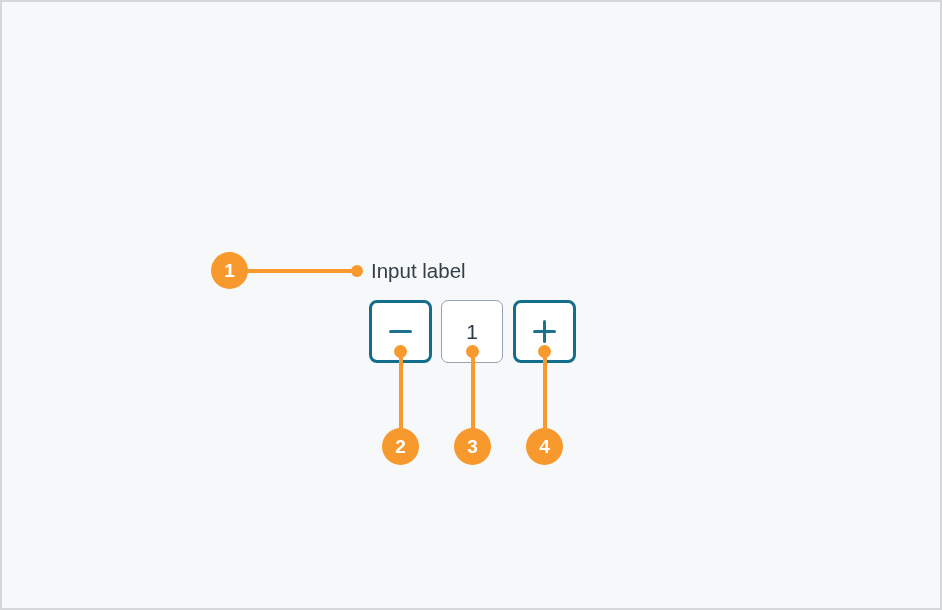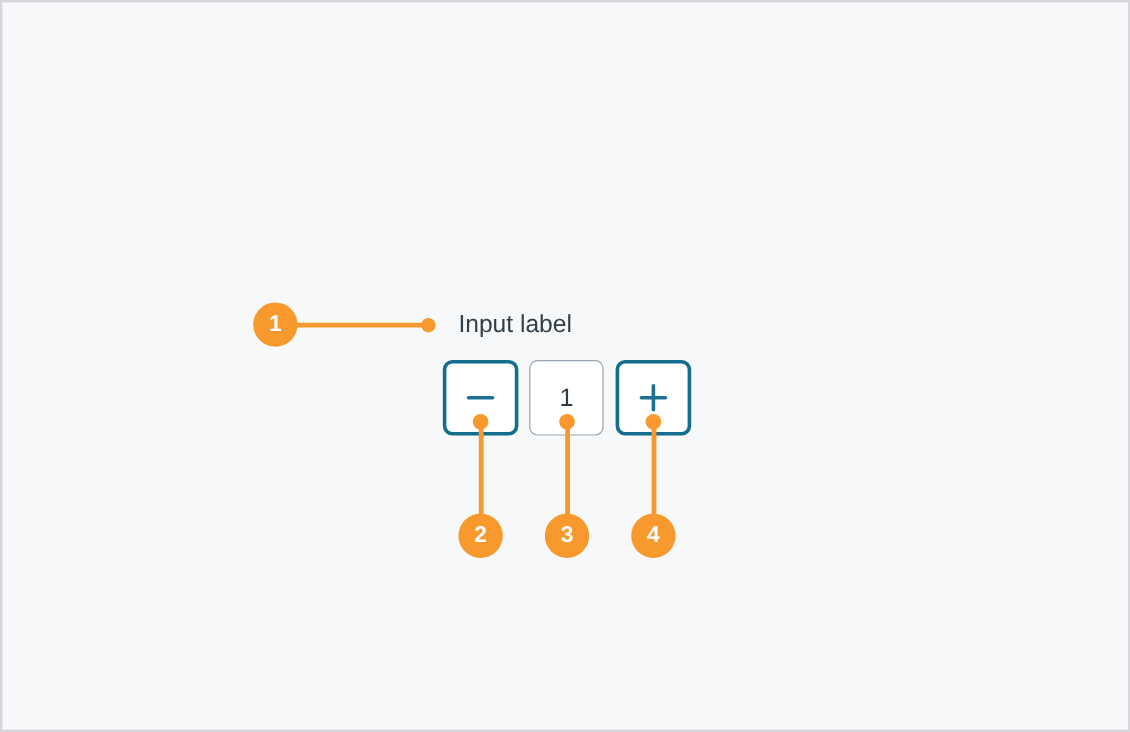--- a/index.html
+++ b/index.html
@@ -13,21 +13,21 @@
     width: 942px;
     height: 610px;
     box-sizing: border-box;
     background: #f7f8f9;
     border: 2px solid #d5d7da;
     overflow: hidden;
   }
   
   .input-label {
     position: absolute;
-    left: 380px;
+    left: 369px;
     top: 256px;
     font-size: 20.5px;
     line-height: 26px;
     color: #323f49;
     white-space: nowrap;
   }
   .step-btn {
     position: absolute;
     top: 298px;
     width: 63px;

